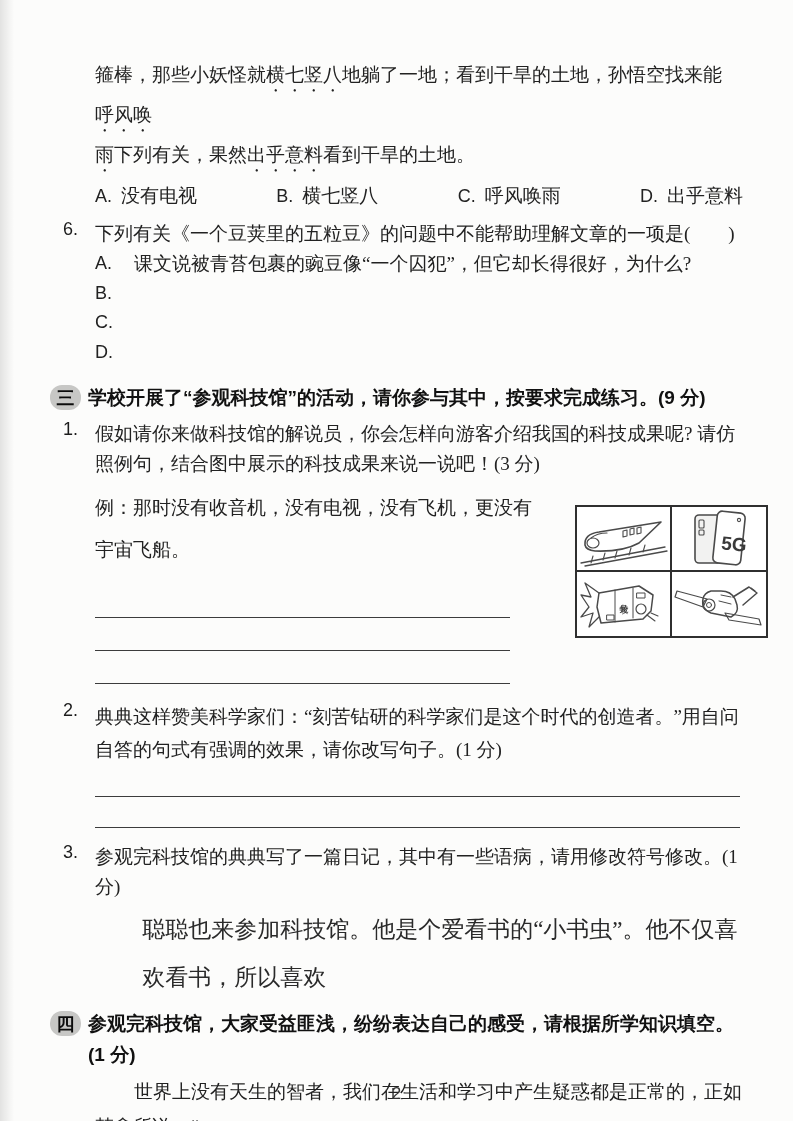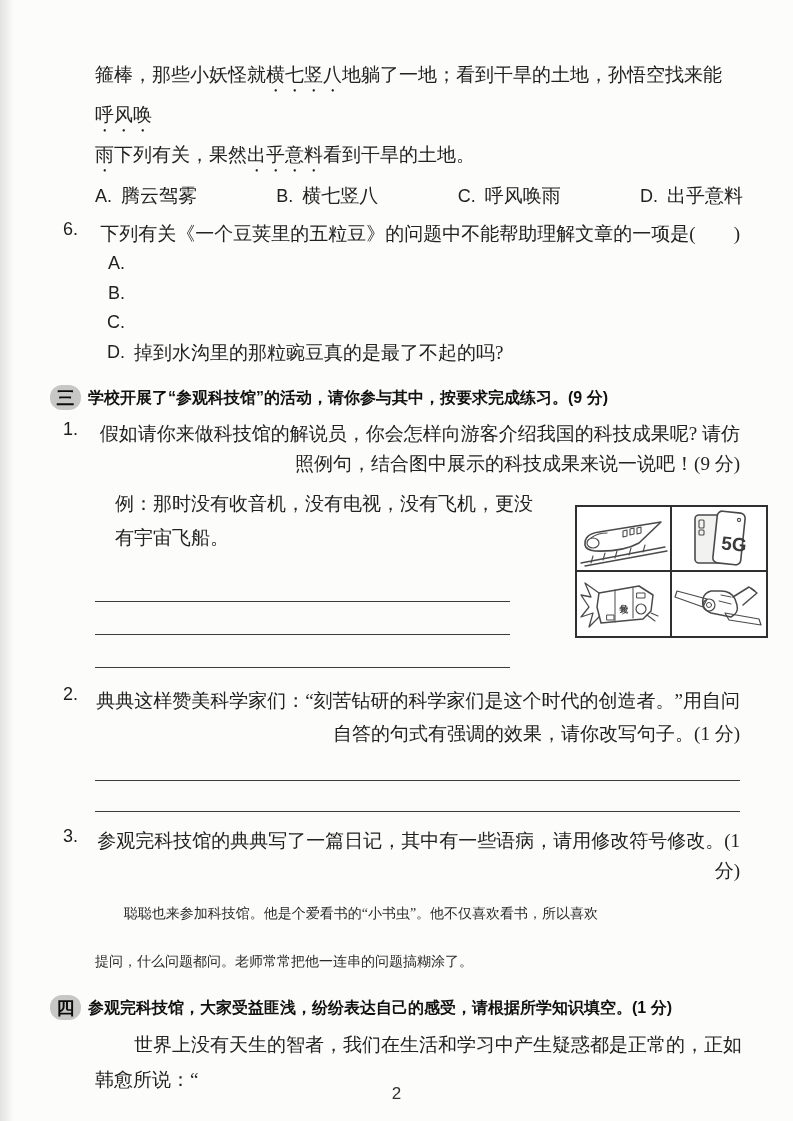--- a/index.html
+++ b/index.html
@@ -15,21 +15,21 @@
     background:linear-gradient(to right, rgba(0,0,0,0.10), rgba(0,0,0,0));
   }
   .content { position:relative; padding:56px 53px 0 50px; }
 
   
   .qrow { display:flex; align-items:flex-start; }
   .qnum {
     flex:none; width:32px; margin-left:13px;
     font-family:"Liberation Sans","DejaVu Sans",sans-serif; font-size:18px; color:#1c1c1c;
   }
-  .qbody { flex:1; line-height:30px;text-align:right; }
+  .qbody { flex:1; line-height:30px; }
 
   
   .passage { margin-left:45px; line-height:38px; }
   .emph {
     text-emphasis: filled dot #222;
     -webkit-text-emphasis: filled dot #222;
     text-emphasis-position: under right;
     -webkit-text-emphasis-position: under;
   }
 
@@ -50,28 +50,28 @@
   
   .sec { display:flex; align-items:flex-start; margin-top:15px; }
   .sec-badge {
     flex:none; width:31px; height:25px; margin-top:3px; margin-right:7px;
     background:#c7c7c5; border-radius:12px;
     display:flex; align-items:center; justify-content:center;
     font-weight:700; font-size:18px; color:#0c0c0c;
     font-family:"Liberation Sans","DejaVu Sans",sans-serif;
   }
   .sec-title {
-    flex:1; line-height:31px; font-weight:700; font-size:16px; color:#111;
+    flex:1; line-height:31px; font-weight:700; font-size:19px; color:#111;
     font-family:"Liberation Sans","DejaVu Sans",sans-serif;
   }
 
   
   .ex-figure-row { display:flex; margin-left:45px; margin-top:8px; }
   .ex-left { width:438px; flex:none; }
-  .ex-text { line-height:34px;margin-left:20px; }
+  .ex-text { line-height:42px; }
   .ansline {
     border-bottom:1.4px solid #3c3c3c; height:33px; width:415px;
   }
   .ansline.first { margin-top:14px; }
   .figure {
     flex:none; margin-left:42px; margin-top:18px;
     width:193px; height:133px;
     border:2px solid #2f2f2f;
     display:grid; grid-template-columns:1fr 1fr; grid-template-rows:1fr 1fr;
     background:#fff;
@@ -80,21 +80,21 @@
   .cell.r0c0 { border-right:2px solid #2f2f2f; border-bottom:2px solid #2f2f2f; }
   .cell.r0c1 { border-bottom:2px solid #2f2f2f; }
   .cell.r1c0 { border-right:2px solid #2f2f2f; }
   .cell svg { display:block; }
 
   
   .wide-lines { margin-left:45px; }
   .wide-line { border-bottom:1.4px solid #3c3c3c; height:31px; width:645px; }
 
   
-  .diary { margin-left:45px; margin-top:4px; line-height:48px; font-size:14px; color:#2a2a2a; }
+  .diary { margin-left:45px; margin-top:4px; line-height:48px; font-size:23px; color:#2a2a2a; }
   .diary .l1 { padding-left:2.05em; }
 
   
   .fill-para { margin-left:45px; margin-top:4px; line-height:35px; text-indent:2.05em; width:648px; }
 
   .page-num {
     position:absolute; left:0; right:0; bottom:17px; text-align:center;
     font-family:"Liberation Sans","DejaVu Sans",sans-serif; font-size:17px; color:#333;
   }
 
@@ -107,54 +107,54 @@
 <div class="page">
   <div class="edge-shade"></div>
   <div class="content">
 
     <div class="passage">
       <div><span>箍棒，那些小妖怪就</span><span class="emph">横七竖八</span><span>地躺了一地；看到干旱的土地，孙悟空找来能</span><span class="emph">呼风唤</span></div>
       <div><span class="emph">雨</span><span>下列有关，果然</span><span class="emph">出乎意料</span><span>看到干旱的土地。</span></div>
     </div>
 
     <div class="opt-row">
-      <span class="opt-inline"><span class="letter">A.</span><span>腾云驾雾</span></span>
+      <span class="opt-inline"><span class="letter">A.</span><span>没有电视</span></span>
       <span class="opt-inline"><span class="letter">B.</span><span>横七竖八</span></span>
       <span class="opt-inline"><span class="letter">C.</span><span>呼风唤雨</span></span>
       <span class="opt-inline"><span class="letter">D.</span><span>出乎意料</span></span>
     </div>
 
     <div class="qrow mt8">
       <span class="qnum">6.</span>
       <div class="qbody">
         <div>下列有关《一个豆荚里的五粒豆》的问题中不能帮助理解文章的一项是(　　)</div>
         <div class="opt-line">
             <span class="letter">A.</span>
+            <span>课文说被青苔包裹的豌豆像“一个囚犯”，但它却长得很好，为什么?</span>
           </div>
         <div class="opt-line">
             <span class="letter">B.</span>
           </div>
         <div class="opt-line">
             <span class="letter">C.</span>
           </div>
         <div class="opt-line">
             <span class="letter">D.</span>
-            <span>掉到水沟里的那粒豌豆真的是最了不起的吗?</span>
           </div>
       </div>
     </div>
 
     <div class="sec">
       <span class="sec-badge">三</span>
       <div class="sec-title">学校开展了“参观科技馆”的活动，请你参与其中，按要求完成练习。(9 分)</div>
     </div>
 
     <div class="qrow mt6">
       <span class="qnum">1.</span>
-      <div class="qbody">假如请你来做科技馆的解说员，你会怎样向游客介绍我国的科技成果呢? 请仿照例句，结合图中展示的科技成果来说一说吧！(9 分)</div>
+      <div class="qbody">假如请你来做科技馆的解说员，你会怎样向游客介绍我国的科技成果呢? 请仿照例句，结合图中展示的科技成果来说一说吧！(3 分)</div>
     </div>
 
     <div class="ex-figure-row">
       <div class="ex-left">
         <div class="ex-text">例：那时没有收音机，没有电视，没有飞机，更没有宇宙飞船。</div>
         <div class="ansline first"></div>
         <div class="ansline"></div>
         <div class="ansline"></div>
       </div>
 
@@ -214,21 +214,20 @@
       <div class="wide-line"></div>
       <div class="wide-line"></div>
     </div>
 
     <div class="qrow mt14">
       <span class="qnum">3.</span>
       <div class="qbody">参观完科技馆的典典写了一篇日记，其中有一些语病，请用修改符号修改。(1 分)</div>
     </div>
     <div class="diary">
       <div class="l1">聪聪也来参加科技馆。他是个爱看书的“小书虫”。他不仅喜欢看书，所以喜欢</div>
-      <div>提问，什么问题都问。老师常常把他一连串的问题搞糊涂了。</div>
     </div>
 
     <div class="sec mt6">
       <span class="sec-badge">四</span>
       <div class="sec-title">参观完科技馆，大家受益匪浅，纷纷表达自己的感受，请根据所学知识填空。(1 分)</div>
     </div>
 
     <div class="fill-para"><span>世界上没有天生的智者，我们在生活和学习中产生疑惑都是正常的，正如韩愈所说：“</span></div>
 
   </div>

